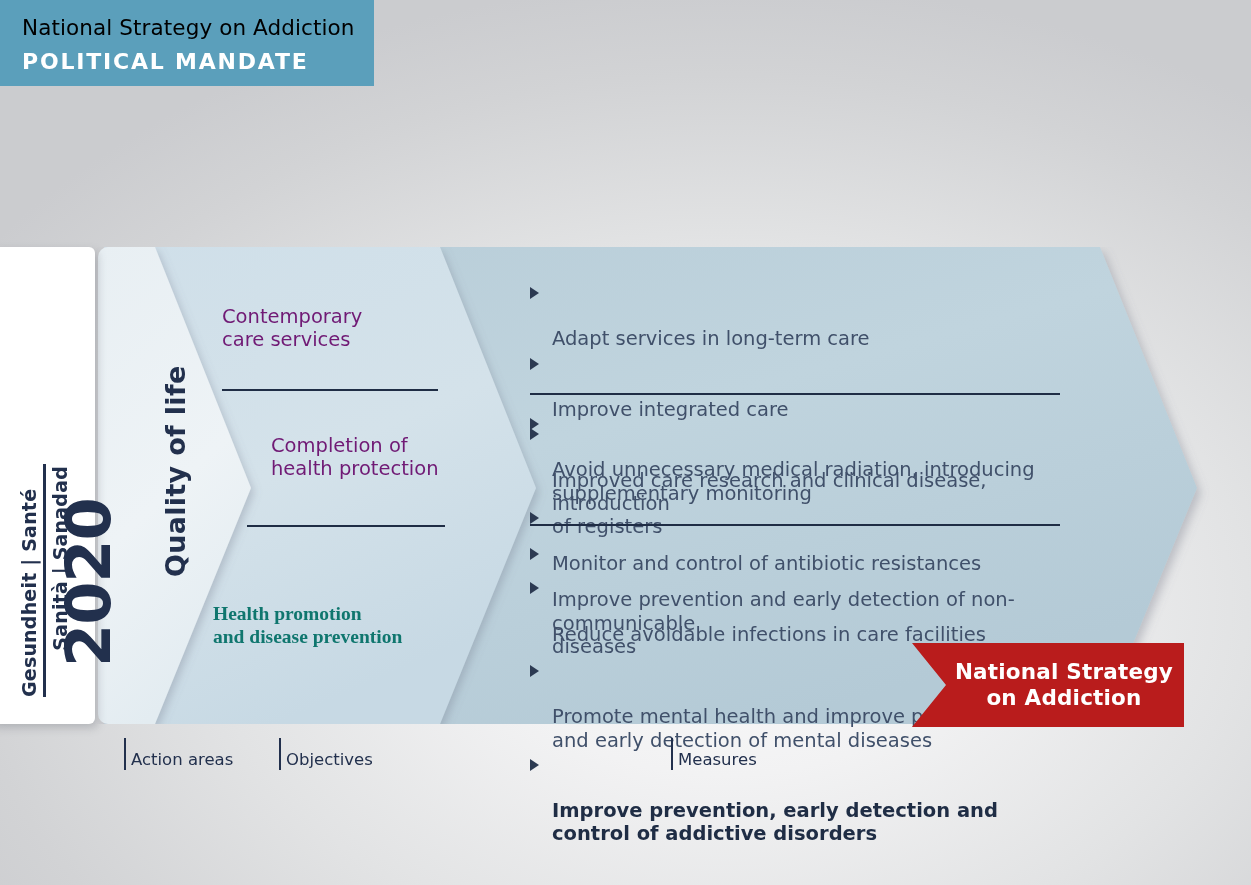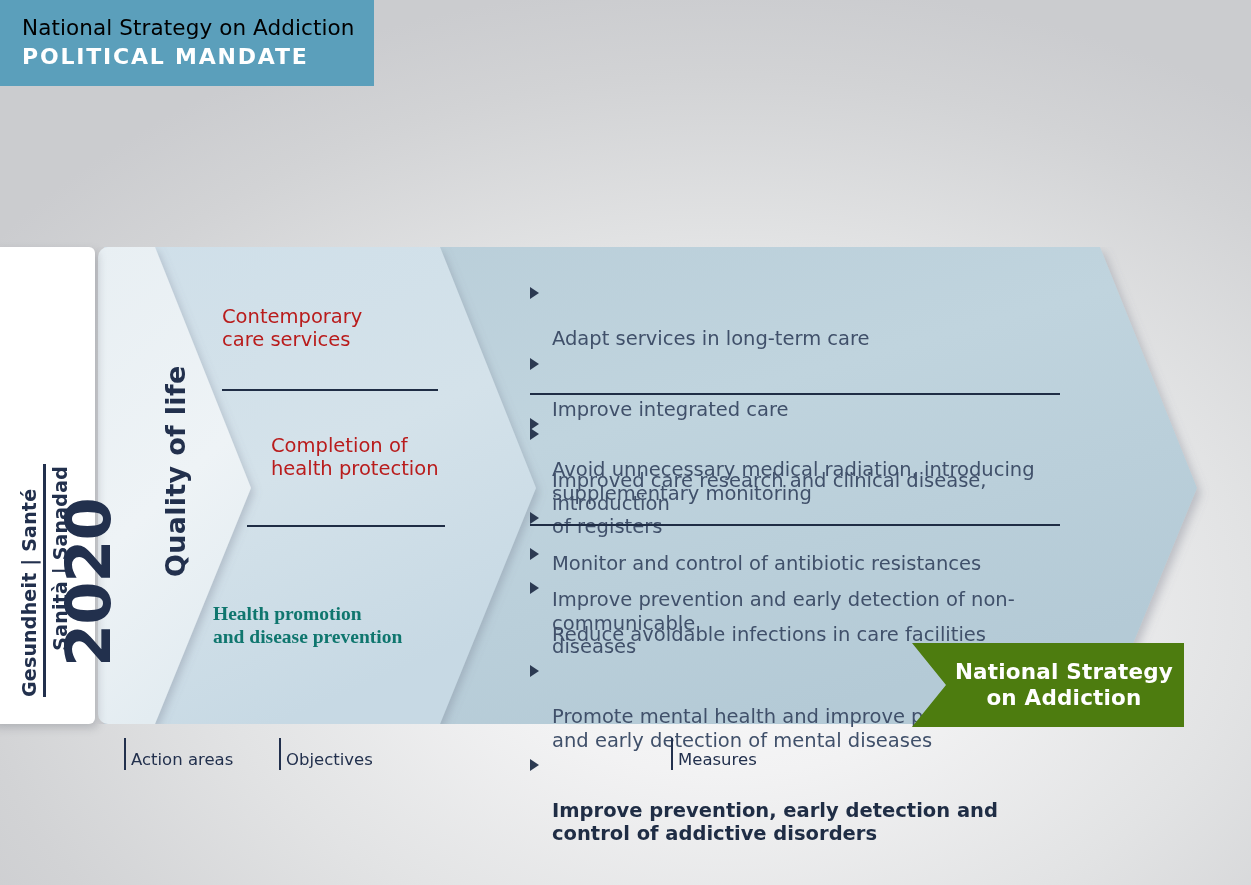--- a/index.html
+++ b/index.html
@@ -39,21 +39,21 @@
     letter-spacing: 0.1px;
     line-height: 1.15;
     white-space: nowrap;
   }
   #header-line2 {
     color: #ffffff;
     font-size: 22px;
     font-weight: bold;
     letter-spacing: 1.8px;
     line-height: 1.25;
-    margin-top: 2px;
+    margin-top: 7px;
     white-space: nowrap;
   }
 
   
   #diagram-stage {
     position: absolute;
     left: 0; top: 247px;
     width: 1251px; height: 477px;
   }
 
@@ -134,21 +134,21 @@
     transform-origin: 0 0;
     font-size: 27px;
     font-weight: bold;
     color: #22304d;
     letter-spacing: 0.3px;
     white-space: nowrap;
   }
 
   .objective {
     position: absolute;
-    color: #b91c1c;
+    color: #701a75;
     font-size: 19.5px;
     line-height: 1.18;
     white-space: pre-line;
   }
   .objective.bold { font-weight: bold; color: #0f766e; font-family: Liberation Serif, serif; }
 
   .obj-rule {
     position: absolute;
     height: 1.6px;
     background: #1f2d45;
@@ -179,21 +179,21 @@
     width: 530px;
     height: 1.6px;
     background: #1f2d45;
   }
 
   
   #callout {
     position: absolute;
     left: 912px; top: 643px;
     width: 272px; height: 84px;
-    background: #4d7c0f;
+    background: #b91c1c;
     color: #ffffff;
     box-shadow: 3px 4px 9px rgba(90,95,105,0.3);
     clip-path: polygon(0 0, 272px 0, 272px 84px, 0 84px, 34px 42px);
     display: flex;
     flex-direction: column;
     align-items: center;
     justify-content: center;
     padding-left: 32px;
     box-sizing: border-box;
   }

